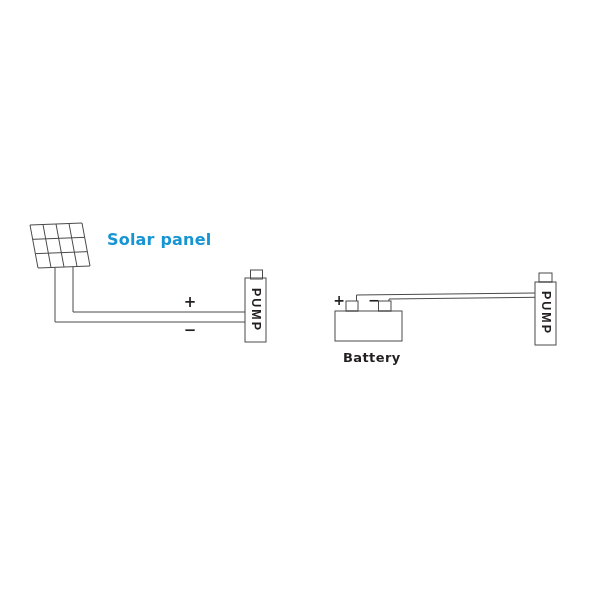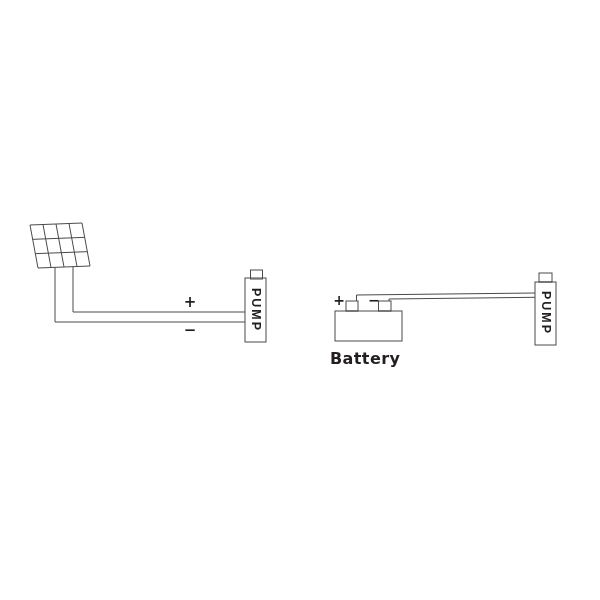--- a/index.html
+++ b/index.html
@@ -52,23 +52,23 @@
     font-family: "Liberation Sans", sans-serif;
     font-weight: bold;
     font-size: 12.5px;
     letter-spacing: 2px;
     transform: translate(-50%, -50%) rotate(90deg);
     transform-origin: center center;
   }
   .pump-label-1 { left: 256px; top: 310px; }
   .pump-label-2 { left: 546px; top: 313px; }
   .battery-label {
-    left: 330px;
+    left: 343px;
     top: 351px;
-    font-size: 16px;
+    font-size: 13px;
     font-weight: bold;
     letter-spacing: 0.4px;
   }
 </style>
 </head>
 <body>
 
 <div id="canvas">
 
   <svg id="lineart" width="600" height="600" viewBox="0 0 600 600">
@@ -101,20 +101,21 @@
 
     <path class="ln" d="M 356.5 301 L 356.5 295 L 535 293"></path>
     <path class="ln" d="M 389 301 L 389 299 L 535 297.3"></path>
 
     <g>
       <rect class="ln" x="539" y="273" width="13" height="9"></rect>
       <rect class="ln" x="535" y="282" width="21" height="63"></rect>
     </g>
   </svg>
 
+  <div class="lbl title-blue">Solar panel</div>
 
   <div class="lbl sign plus-left">+</div>
   <div class="lbl sign minus-left">−</div>
 
   <div class="lbl pump-label pump-label-1">PUMP</div>
 
   <div class="lbl sign plus-batt">+</div>
   <div class="lbl sign minus-batt">−</div>
 
   <div class="lbl battery-label">Battery</div>

